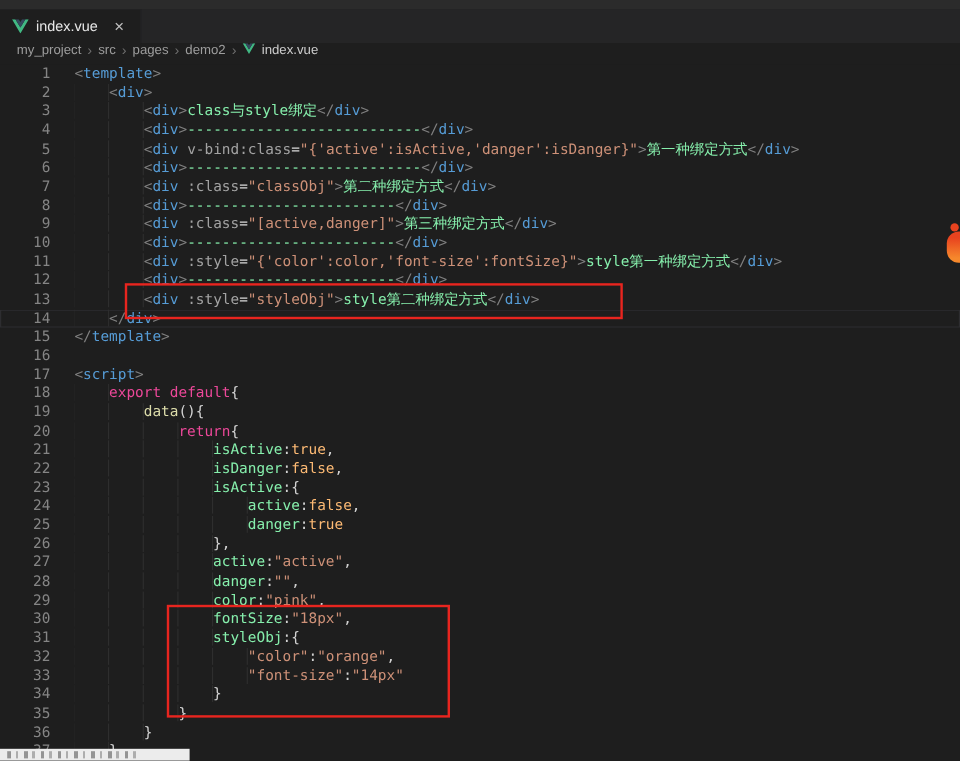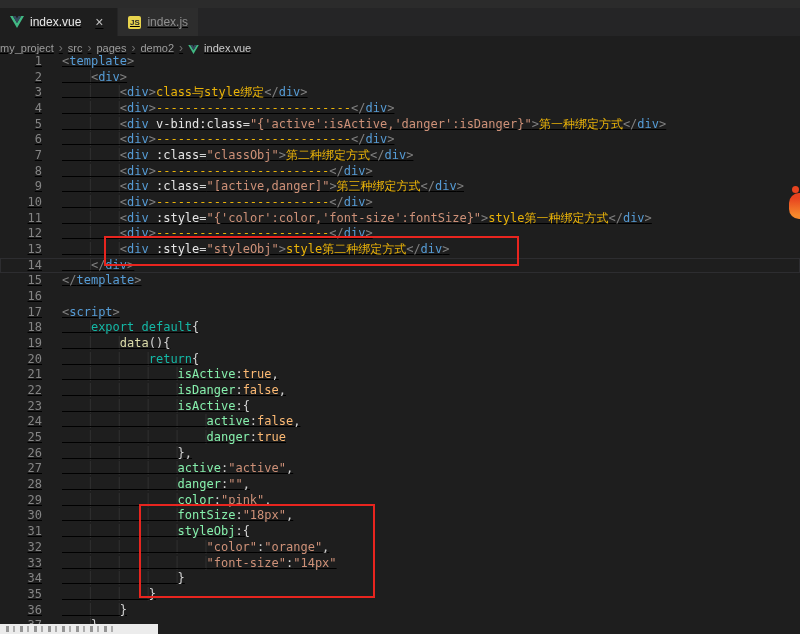--- a/index.html
+++ b/index.html
@@ -1,53 +1,53 @@
 <!DOCTYPE html>
 <html><head>
 <meta charset="utf-8">
 <style>
   * { margin:0; padding:0; box-sizing:border-box; }
   html,body { width:800px; height:634px; }
   body { background:#1e1e1e; font-family:"Liberation Sans", sans-serif; overflow:hidden; }
-  .screen { position:relative; width:800px; height:634px; overflow:hidden; background:#1e1e1e;text-decoration:underline; }
+  .screen { position:relative; width:800px; height:634px; overflow:hidden; background:#1e1e1e; }
 
   .menu-strip { height:8px; background:#2b2b2b; }
 
   .tab-bar { height:28px; background:#252526; display:flex; align-items:stretch; }
   .tab { display:flex; align-items:center; gap:6px; padding:0 10px; background:#2d2d2d;
          color:#8f8f8f; font-size:12px; border-right:1px solid #252526; cursor:pointer; }
   .tab.active { background:#1e1e1e; color:#e7e7e7; }
   .tab-close { color:#c0c0c0; font-size:14px; margin-left:4px; width:16px; text-align:center; }
   .js-icon { width:13px; height:13px; background:#e8d44d; color:#2b2b2b; font-size:8px; font-weight:bold;
              display:flex; align-items:center; justify-content:center; border-radius:2px; }
   .vue-icon { display:inline-flex; align-items:center; }
 
-  .breadcrumb { height:18px; display:flex; align-items:flex-end; gap:5px; 
+  .breadcrumb { height:18px; display:flex; align-items:flex-start; gap:5px; padding-left:14px;
                 font-size:11px; color:#9d9d9d; background:#1e1e1e; }
   .bc-item { cursor:pointer; }
   .bc-sep { color:#6e6e6e; font-size:12px; line-height:1; }
   .bc-file { color:#cccccc; cursor:pointer; }
 
   .editor { position:relative; height:580px; font-family:"DejaVu Sans Mono","Liberation Mono",monospace;
             font-size:12px; color:#d4d4d4; }
   .code-line { height:15.68px; line-height:15.68px; white-space:pre; display:flex; width:100%; }
   .code-line.current { box-shadow: inset 0 0 0 1px #2d2d30; }
   .ln { flex:0 0 42px; width:42px; text-align:right; color:#858585; user-select:none; }
   .lc { padding-left:20px; white-space:pre; }
   .lc span { white-space:pre; }
 
   .tk-ws { color:transparent;
            background: linear-gradient(to right, transparent 0 27.9px, #2f2f2f 27.9px 28.9px) 0 0 / 28.9px 100% repeat-x; }
   .tk-pu { color:#808080; }
   .tk-tg { color:#569cd6; }
-  .tk-at { color:#e5e5e5; }
+  .tk-at { color:#a3a3a3; }
   .tk-op { color:#d4d4d4; }
   .tk-st { color:#ce9178; }
-  .tk-tx { color:#eab308; }
-  .tk-kw { color:#14b8a6; }
+  .tk-tx { color:#86efac; }
+  .tk-kw { color:#ec4899; }
   .tk-fn { color:#dcdcaa; }
   .tk-pr { color:#86efac; }
   .tk-bo { color:#fdba74; }
   .tk-br { color:#d4d4d4; }
 
   .annotation-layer { position:absolute; inset:0; pointer-events:none; z-index:5; }
   .red-box { position:absolute; border:2px solid #e8251f; }
 
   .sticker { position:absolute; top:193px; right:-7px; width:18px; height:26px; z-index:6;
              border-radius:10px 0 0 10px; background:linear-gradient(180deg,#e8431f 20%,#f6882c 85%); }
@@ -68,24 +68,20 @@
   <div class="tab-bar">
     <div class="tab active">
       <span class="vue-icon">
         <svg width="14" height="12" viewBox="0 0 14 12">
           <polygon points="0,0 2.8,0 7,7 11.2,0 14,0 7,12" fill="#41b883"></polygon>
           <polygon points="2.8,0 5.6,0 7,2.4 8.4,0 11.2,0 7,7" fill="#35495e"></polygon>
         </svg>
       </span>
       <span class="tab-label">index.vue</span>
       <span class="tab-close">×</span>
-    </div>
-    <div class="tab">
-      <span class="js-icon">JS</span>
-      <span class="tab-label">index.js</span>
     </div>
   </div>
 
   <div class="breadcrumb">
     <span class="bc-item">my_project</span>
     <span class="bc-sep">›</span>
     <span class="bc-item">src</span>
     <span class="bc-sep">›</span>
     <span class="bc-item">pages</span>
     <span class="bc-sep">›</span>

